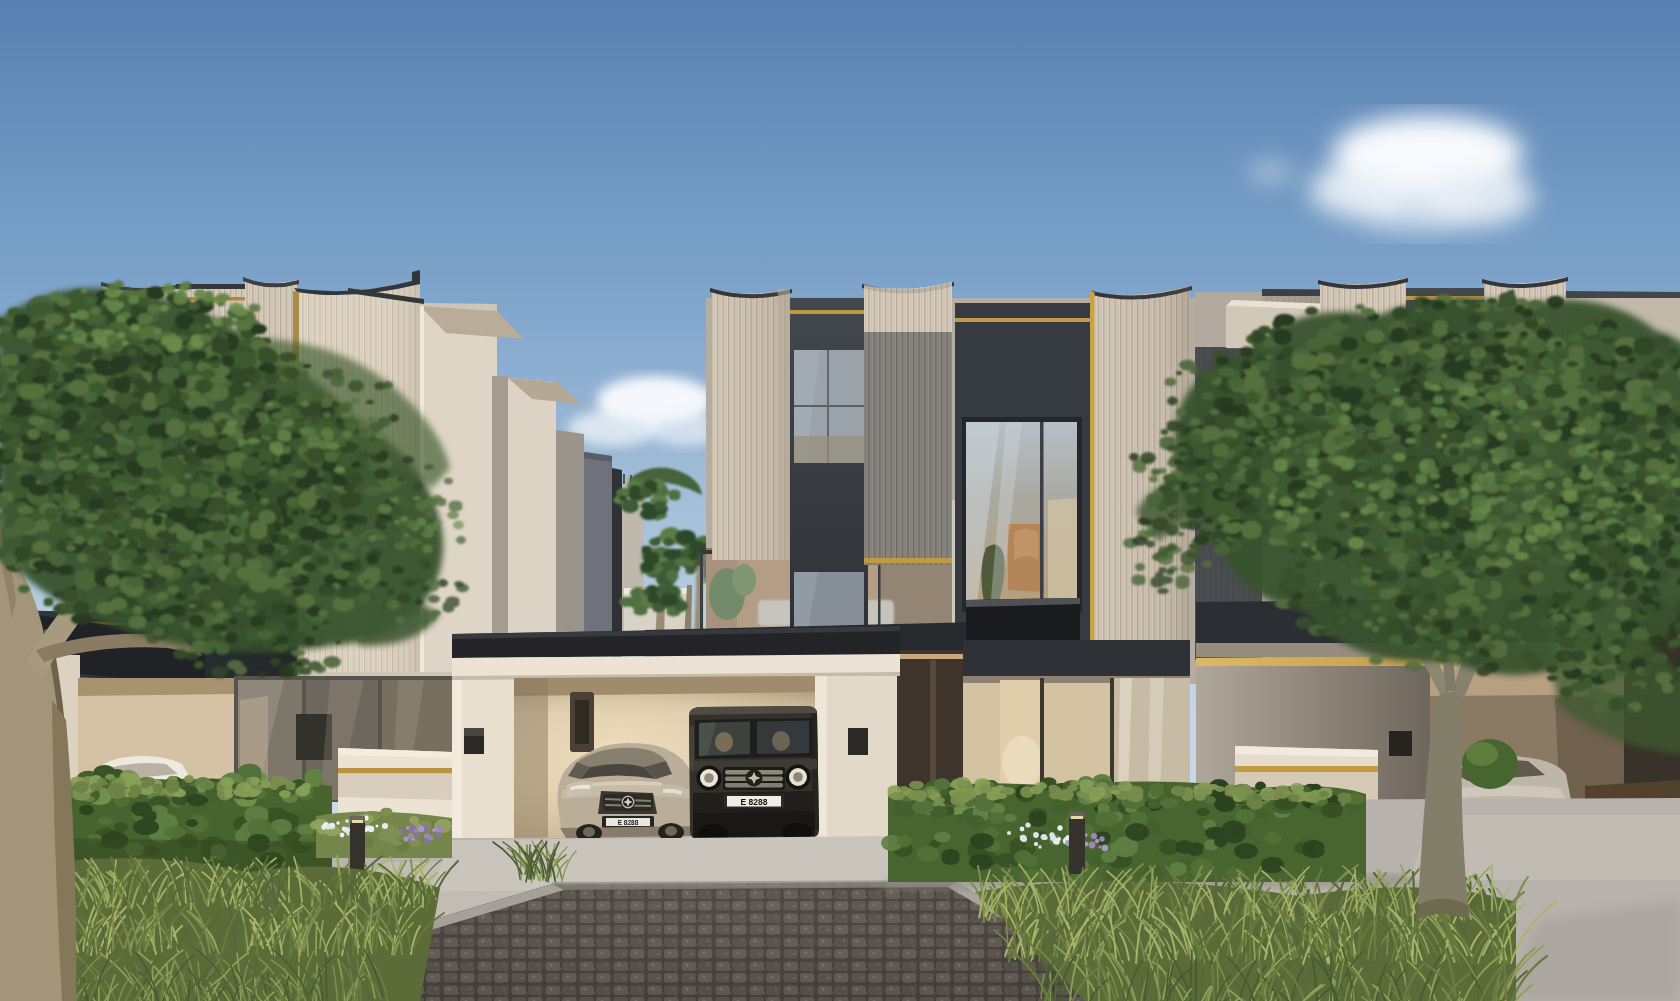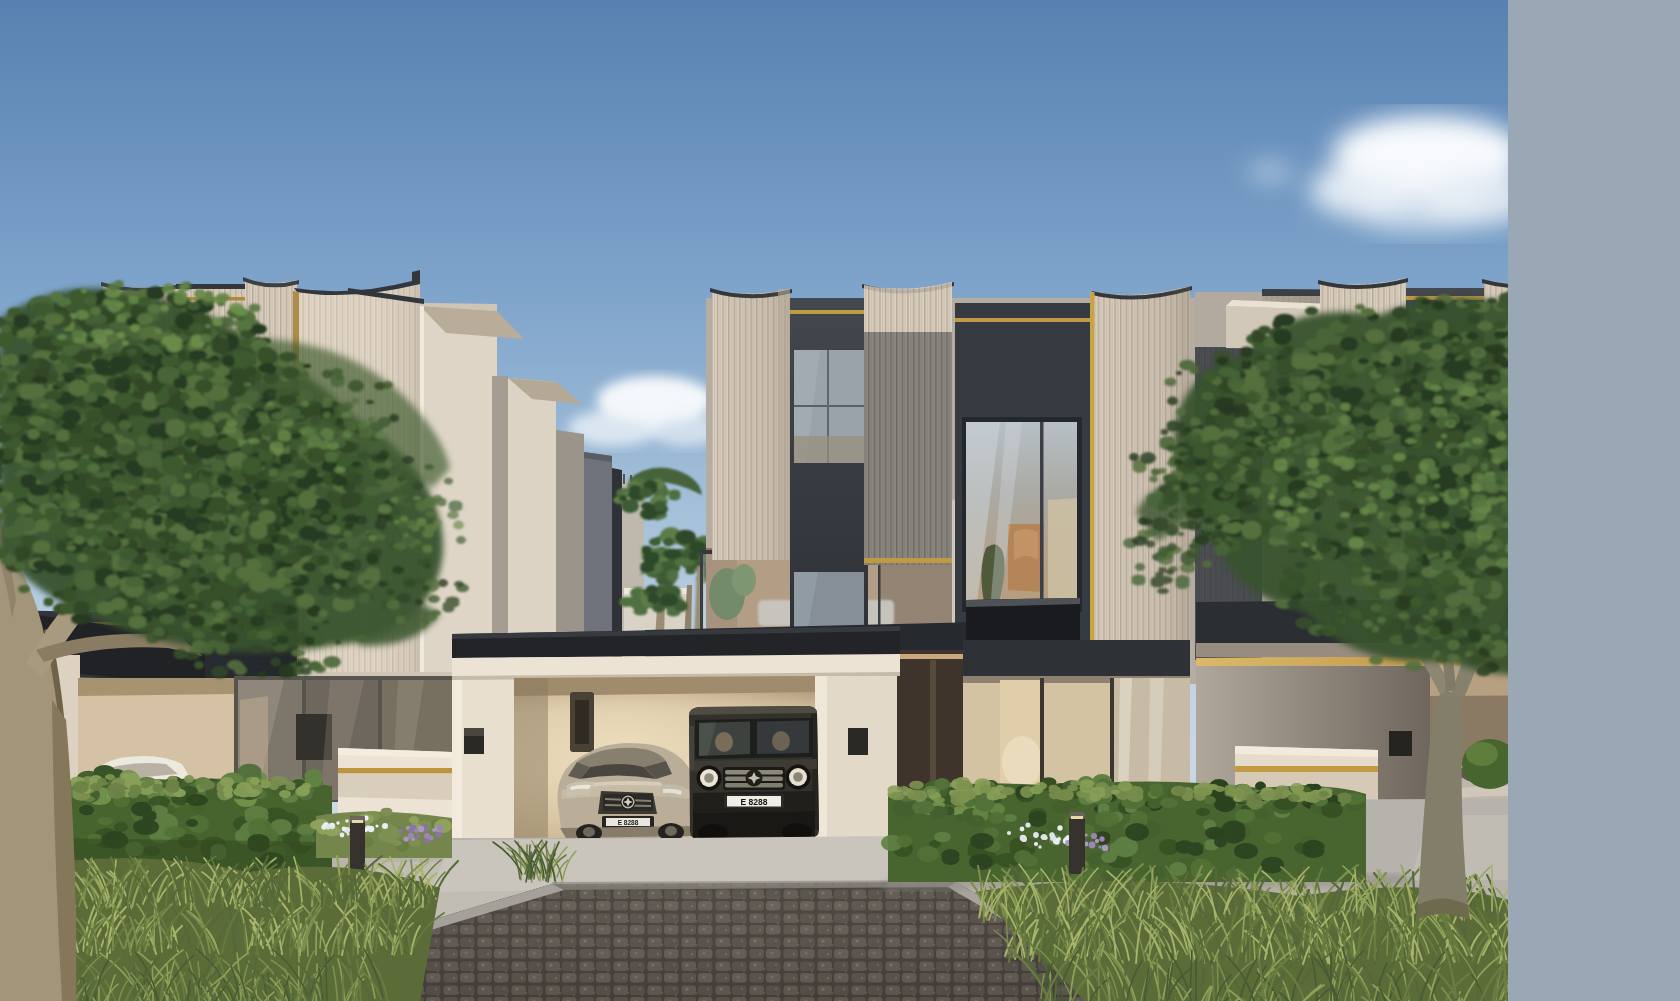--- a/index.html
+++ b/index.html
@@ -1,16 +1,16 @@
 <!DOCTYPE html>
 <html><head>
 <meta charset="utf-8">
 <style>
 html,body{margin:0;padding:0;background:#9aa8b5;font-family:"Liberation Sans",sans-serif;}
-#scene{width:1508px;height:1001px;overflow:hidden;position:relative;}
+#scene{width:1680px;height:1001px;overflow:hidden;position:relative;}
 svg{display:block;}
 </style>
 </head>
 <body>
 <div id="scene">
 <svg width="1680" height="1001" viewBox="0 0 1680 1001" xmlns="http://www.w3.org/2000/svg">
 <defs>
 <linearGradient id="sky" x1="0" y1="0" x2="0" y2="1">
  <stop offset="0" stop-color="#5881b1"></stop>
  <stop offset="0.28" stop-color="#7da3ca"></stop>

